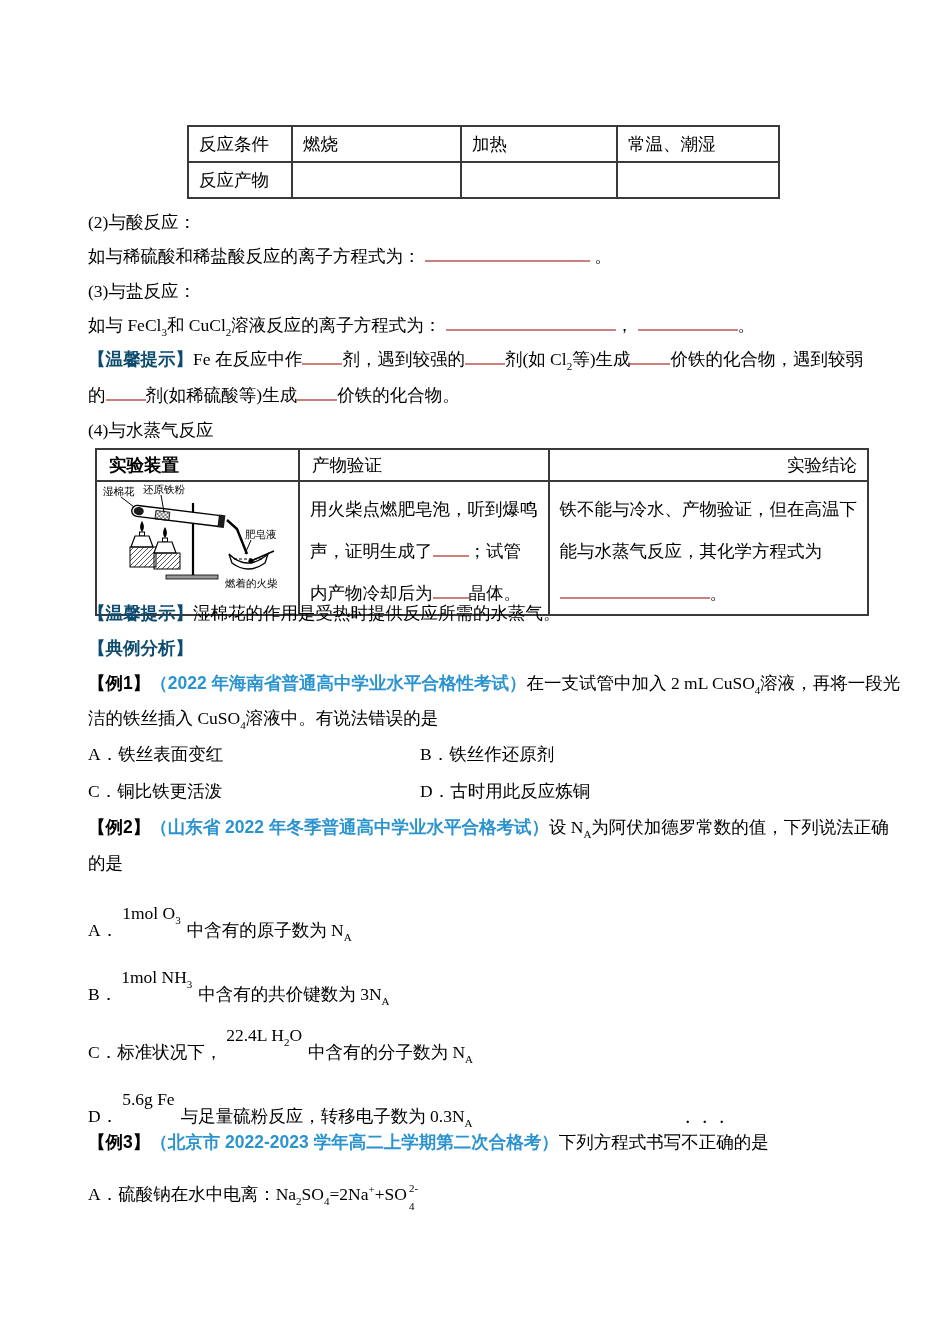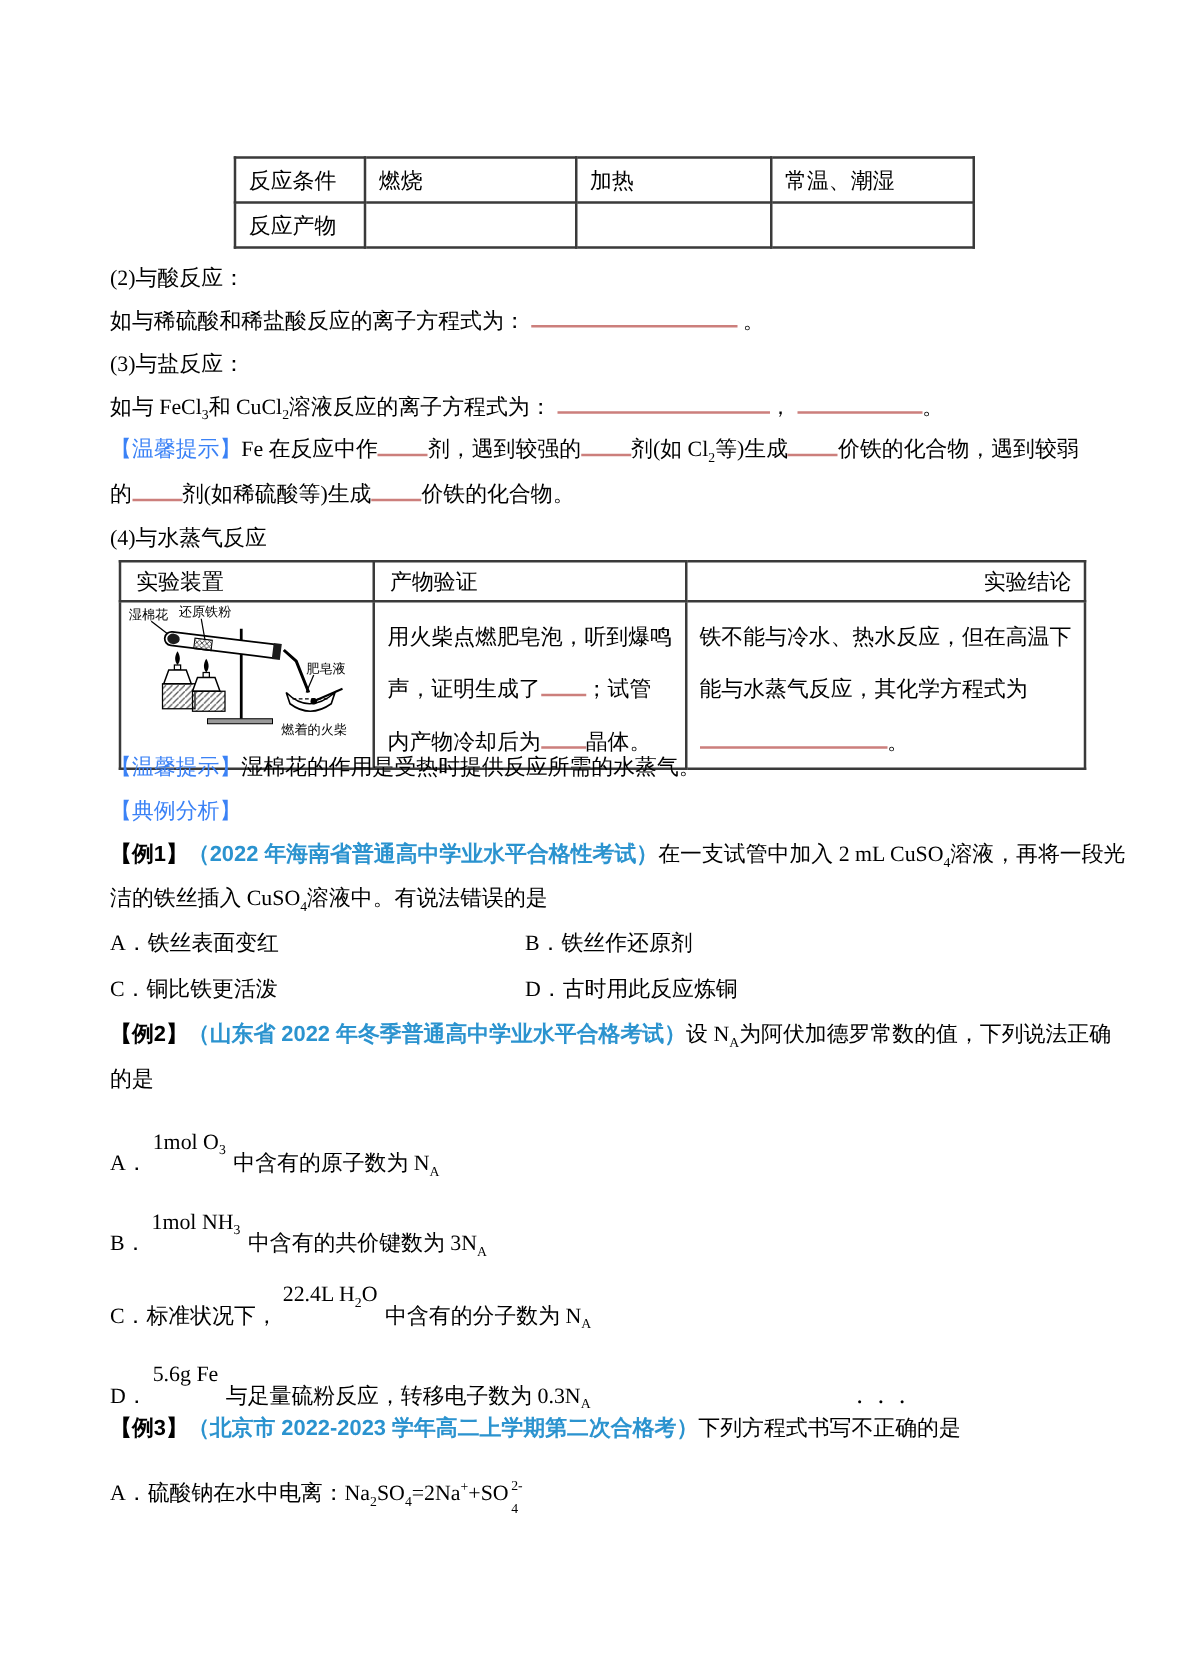--- a/index.html
+++ b/index.html
@@ -7,39 +7,39 @@
     position:relative; width:950px; height:1344px; margin:0 auto;
     background:#fff; overflow:hidden;
     font-family:"Liberation Serif", serif; font-size:17.5px; color:#000;
   }
   .line { position:absolute; left:88px; white-space:nowrap; line-height:24px; }
   sub { font-size:11px; line-height:0; }
   sup { font-size:11px; line-height:0; }
 
   
   .tip-label, .analysis-title {
-    color:#3b82f6; font-weight:normal; font-family:"Liberation Sans", sans-serif;
+    color:#0c4a6e; font-weight:bold; font-family:"Liberation Sans", sans-serif;
   }
   .source { color:#2b93cf; font-weight:bold; font-family:"Liberation Sans", sans-serif;text-align:center; }
   .ex-tag { font-weight:bold; font-family:"Liberation Sans", sans-serif; color:#000; }
 
   
   .blank { display:inline-block; height:14px; border-bottom:2px solid #cc7f7c; vertical-align:baseline; }
   .w40 { width:40px; } .w36 { width:36px; } .w100 { width:100px; } .w150 { width:150px; } .w165 { width:165px; } .w170 { width:170px; }
 
   
   table { border-collapse:collapse; position:absolute; table-layout:fixed; }
   td { border:2px solid #3a3a3a; padding:0 10px; font-size:17.5px; vertical-align:middle; }
   .t1 { left:187px; top:125px; }
   .t1 td { height:34px; }
   .t1 .c1 { width:82px; } .t1 .c2 { width:147px; } .t1 .c3 { width:134px; } .t1 .c4 { width:140px; }
   .t2 { left:95px; top:448px; }
   .t2 td { vertical-align:top; }
   .t2 .hcell { height:30px; line-height:30px; padding-left:12px; }
-  .t2 .d1 { width:179px; } .t2 .d2 { width:223px; } .t2 .d3 { width:289px;text-align:right; }
+  .t2 .d1 { width:179px;font-weight:bold; } .t2 .d2 { width:223px; } .t2 .d3 { width:289px;text-align:right; }
   .t2 .body-cell { height:113px; padding-top:6px; line-height:42px; white-space:nowrap; }
   .t2 .diagram-cell { padding:1px; }
 
   
   .opt-line { position:absolute; left:88px; white-space:nowrap; line-height:24px; }
   .raised { position:relative; top:-17px; display:inline-block; margin:17px 6px 0 4px; }
 
   
   .emph { position:relative; display:inline-block; }
   .emph .dots {
@@ -173,21 +173,21 @@
           <text x="147" y="55" font-size="10.5" class="svgtext">肥皂液</text>
           <text x="127" y="104" font-size="10.5" class="svgtext">燃着的火柴</text>
         </svg>
       </td>
       <td class="body-cell">
         <div><span>用火柴点燃肥皂泡，听到爆鸣</span></div>
         <div><span>声，证明生成了</span><span class="blank w36"></span><span>；试管</span></div>
         <div><span>内产物冷却后为</span><span class="blank w36"></span><span>晶体。</span></div>
       </td>
       <td class="body-cell">
-        <div><span>铁不能与冷水、热水反应，但在高温下</span></div>
+        <div><span>铁不能与冷水、产物验证，但在高温下</span></div>
         <div><span>能与水蒸气反应，其化学方程式为</span></div>
         <div><span class="blank w150"></span><span>。</span></div>
       </td>
     </tr>
   </tbody>
     </table>
 
   <div class="line" style="top:601px">
     <span class="tip-label">【温馨提示】</span><span>湿棉花的作用是受热时提供反应所需的水蒸气。</span>
   </div>

